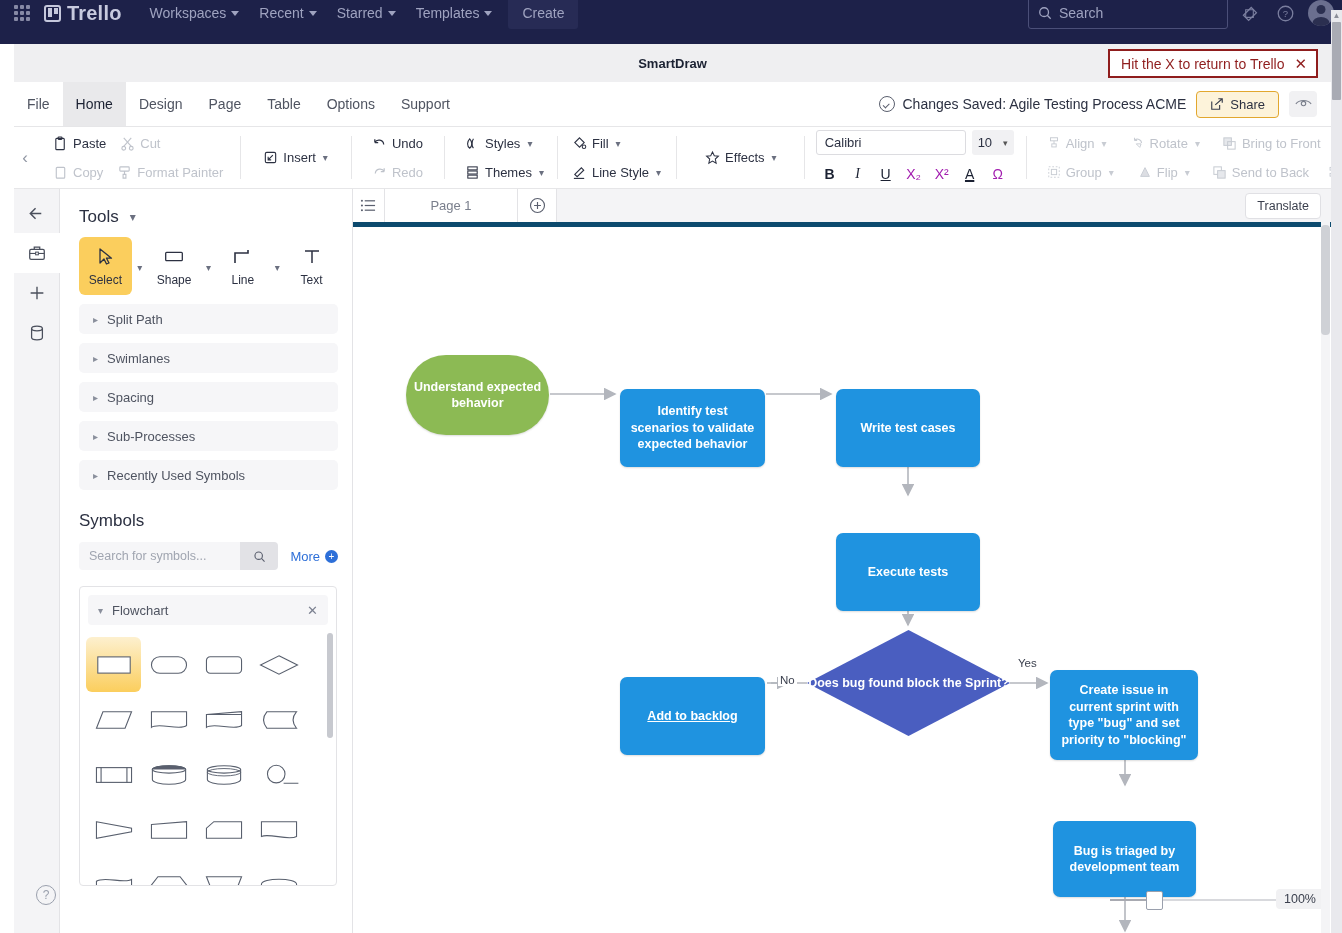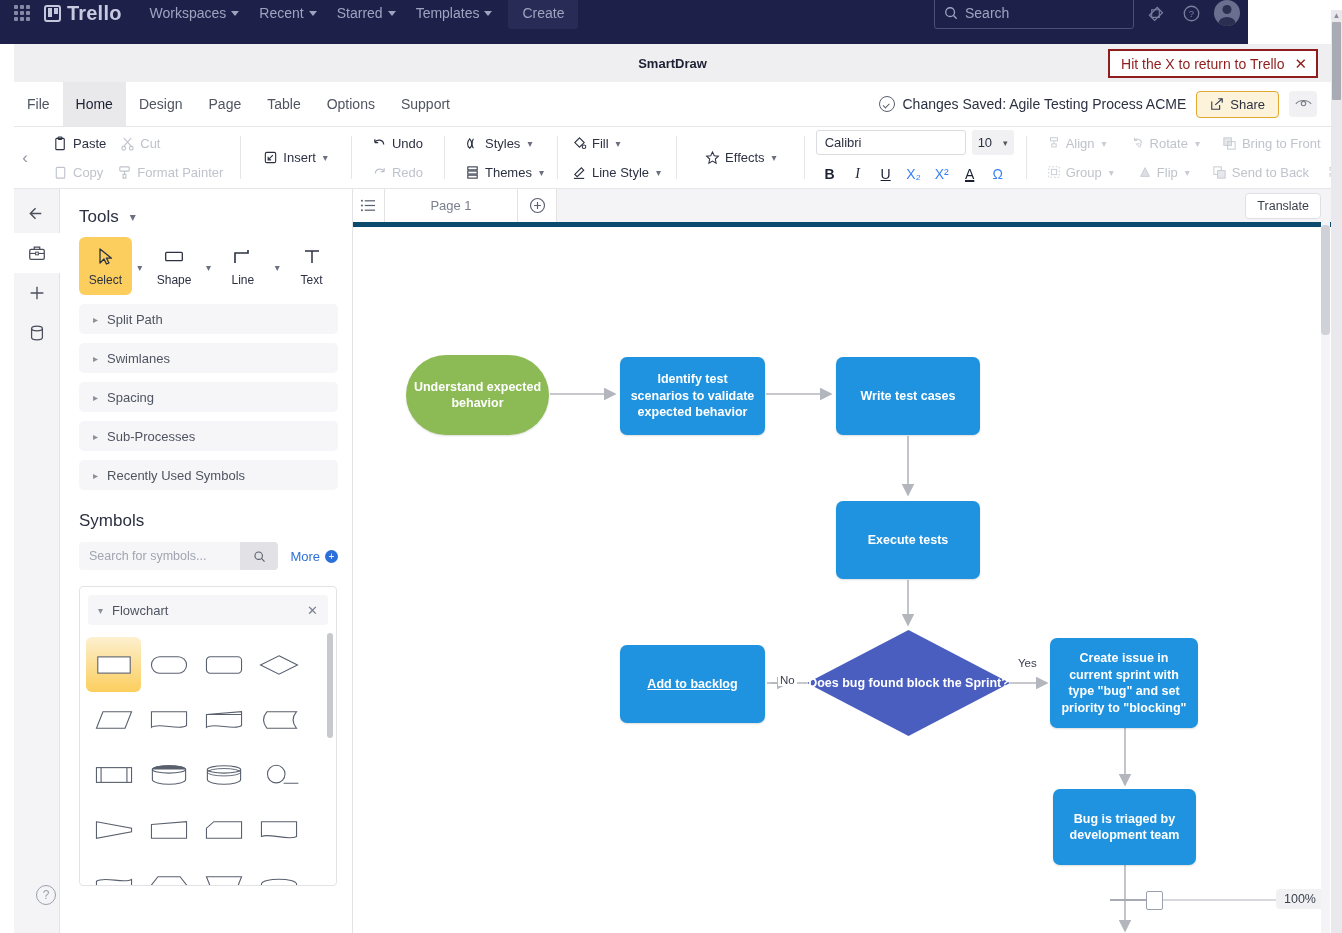--- a/index.html
+++ b/index.html
@@ -6,21 +6,21 @@
   html, body {
     width: 1342px; height: 933px;
     font-family: "Liberation Sans", sans-serif;
     overflow: hidden;
     background: #ffffff;
   }
   #app { position: relative; width: 1342px; height: 933px; overflow: hidden; }
 
   
   .trello-bar {
-    position: absolute; left: 0; top: 0; width: 1248px; height: 44px;
+    position: absolute; left: 0; top: 0; width: 1342px; height: 44px;
     background: #1d2149; display: flex; align-items: center;
     padding: 0 8px 18px 10px; gap: 0;
   }
   .grid-icon { width: 24px; height: 24px; display: grid;
     grid-template-columns: repeat(3, 1fr); grid-template-rows: repeat(3, 1fr);
     gap: 2px; padding: 4px; opacity: .62; }
   .grid-icon i { background: #c7cade; border-radius: 1px; display: block; }
   .trello-logo { display: flex; align-items: center; gap: 6px; margin-left: 10px; margin-right: 18px; }
   .trello-logo .mark {
     width: 17px; height: 17px; border: 2px solid #c5c8dc; border-radius: 3px;
@@ -110,21 +110,21 @@
     font-size: 13px; color: #2c3142; padding: 0 8px; display: flex; align-items: center; cursor: text;
   }
   .font-size {
     width: 42px; height: 25px; background: #f1f1f3; border-radius: 3px;
     font-size: 13px; color: #2c3142; padding: 0 6px; display: flex; align-items: center;
     justify-content: space-between; cursor: pointer; margin-left: 6px;
   }
   .fmt-row { display: flex; align-items: center; gap: 0; margin-top: 3px; }
   .fmt-btn { width: 28px; height: 22px; display:flex; align-items:center; justify-content:center;
     font-size: 14px; color: #1b2132; cursor: pointer; }
-  .fmt-btn.dis { color: #3b82f6; }
+  .fmt-btn.dis { color: #a21caf; }
 
   
   .icon-rail {
     position: absolute; left: 14px; top: 189px; width: 46px; height: 744px;
     background: #f4f4f6; border-right: 1px solid #e3e3e6;
     display: flex; flex-direction: column; align-items: center; padding-top: 4px;
   }
   .rail-btn { width: 46px; height: 40px; display:flex; align-items:center; justify-content:center; cursor:pointer; color:#4a4f5c; }
   .rail-btn.sel { background: #ffffff; }
   .rail-help { position: absolute; left: 22px; bottom: 28px; width: 20px; height: 20px;
@@ -202,21 +202,21 @@
     background: #ffffff; overflow: hidden;
   }
 
   
   .node {
     position: absolute; display: flex; align-items: center; justify-content: center;
     text-align: center; color: #fff; font-size: 12.5px; font-weight: bold;
     line-height: 1.32; padding: 4px 7px; cursor: pointer;
     box-shadow: 0 1px 2px rgba(0,0,0,.14);
   }
-  .node.blue { background: #1f93e0; border-radius: 7px; }
+  .node.blue { background: #1f93e0; border-radius: 7px; margin-top: 32px; }
   .node.green { background: #84b champ; }
   .node.green { background: #8cba54; border-radius: 44px; }
   .diamond-svg { position: absolute; left: 0; top: 0; }
   .diamond-label {
     position: absolute; inset: 0; display: flex; align-items: center; justify-content: center;
     color: #fff; font-size: 12.5px; font-weight: bold; line-height: 1.35;
     pointer-events: none;
   }
   .edge-label { position: absolute; font-size: 11.5px; color: #3a3f4d; background: #fff; padding: 0 2px; }
 

